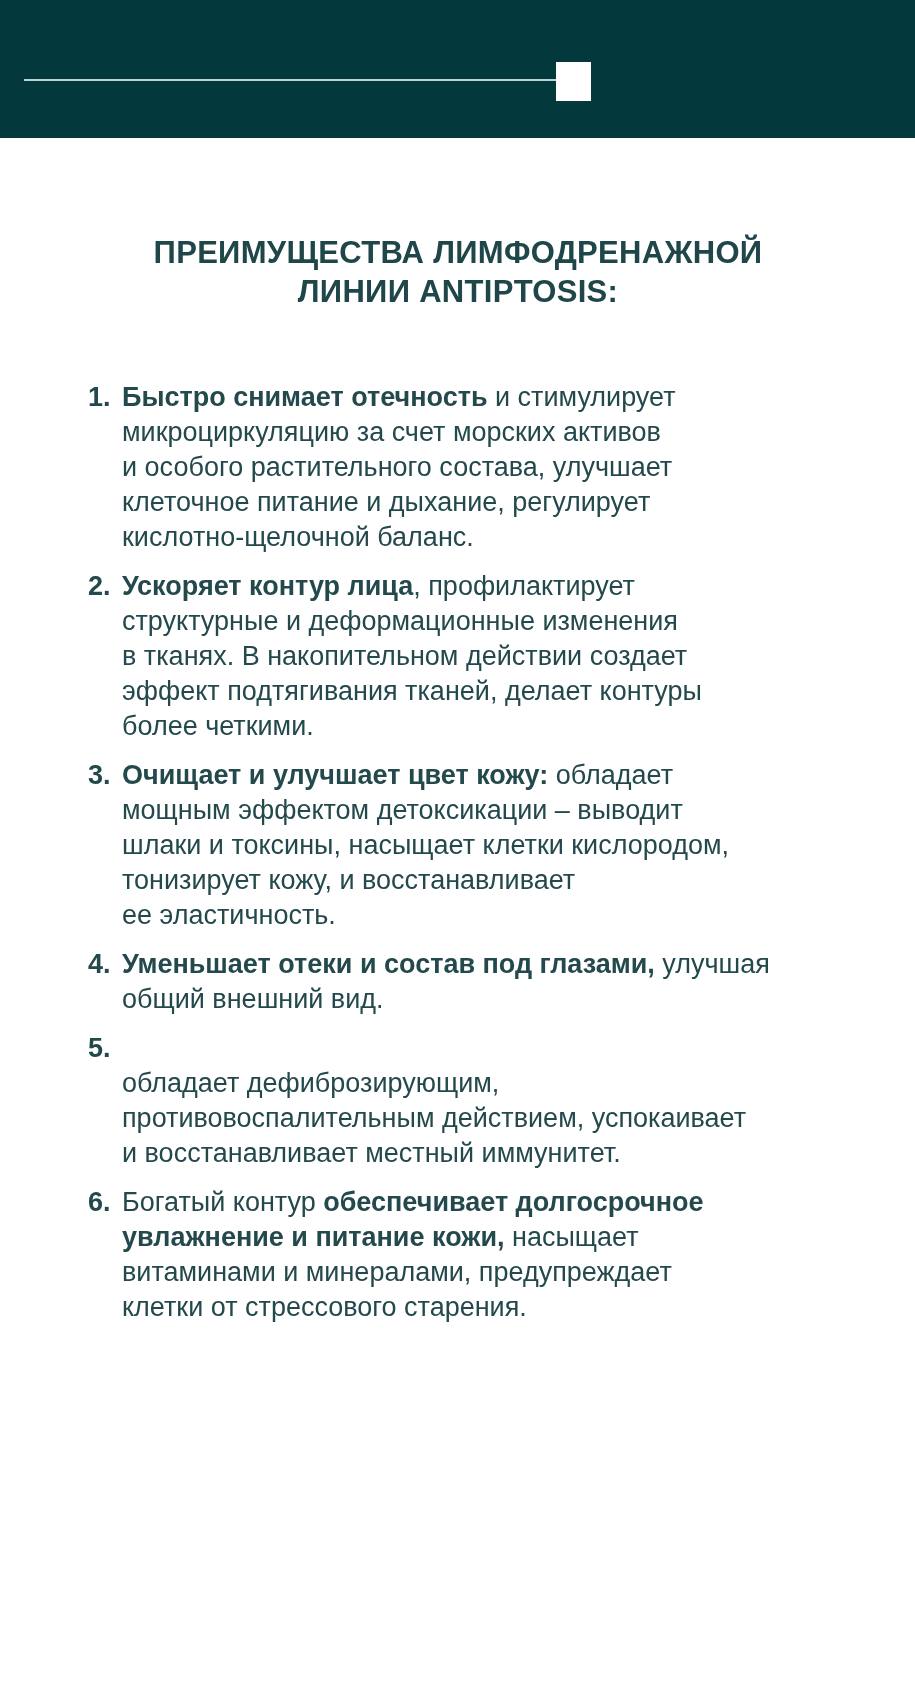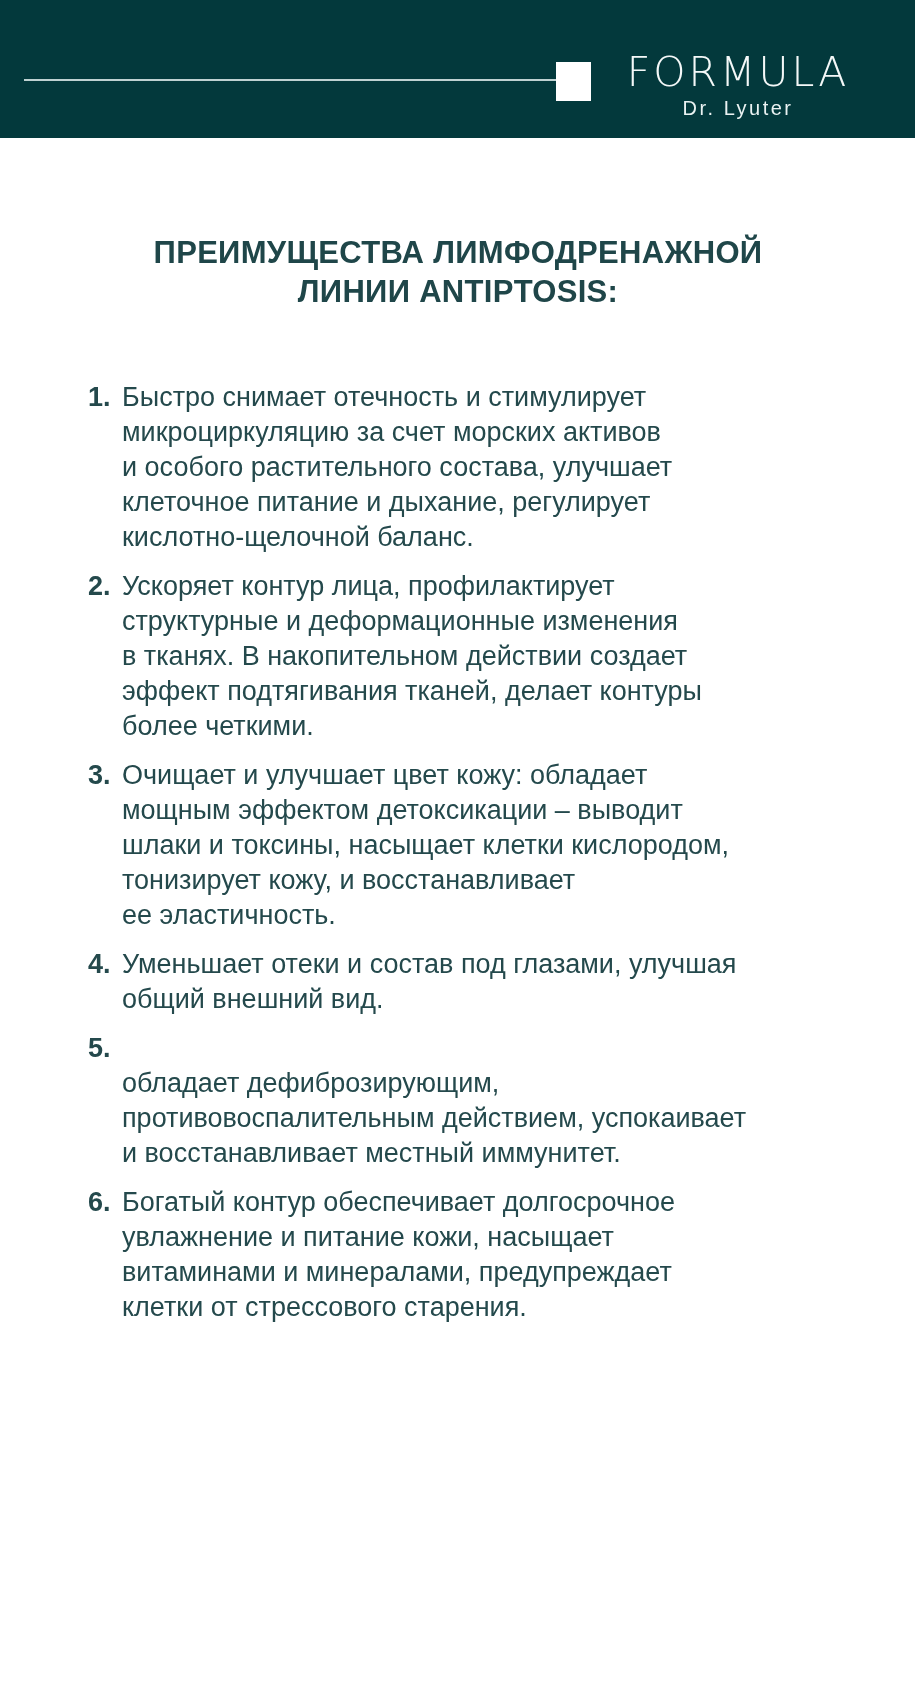--- a/index.html
+++ b/index.html
@@ -54,35 +54,31 @@
   }
   .list{
     position:absolute;left:88px;top:380px;width:764px;
     margin:0;padding:0;list-style:none;
     font-size:27px;line-height:35px;
     color:#24494c;
   }
   .item{display:flex;margin:0 0 14px 0;}
   .num{flex:none;width:34px;font-weight:700;}
   .text{white-space:pre-wrap;}
-  .b{font-weight:400;margin-top:12px;}
+  .b{font-weight:700;margin-top:12px;}
   .r{font-weight:400;}
 </style>
 </head>
 <body>
 
 <div class="canvas">
 
   <header class="header">
     <div class="rule"></div>
     <div class="square"></div>
-    <div class="logo">
-      <div class="brand">FORMULA</div>
-      <div class="brand-sub">Dr. Lyuter</div>
-    </div>
   </header>
 
   <main>
     <h1 class="title">ПРЕИМУЩЕСТВА ЛИМФОДРЕНАЖНОЙ
 ЛИНИИ ANTIPTOSIS:</h1>
     <ol class="list">
   <li class="item">
     <span class="num">1.</span>
     <span class="text"><span class="b">Быстро снимает отечность</span><span class="r"> и стимулирует
 микроциркуляцию за счет морских активов

